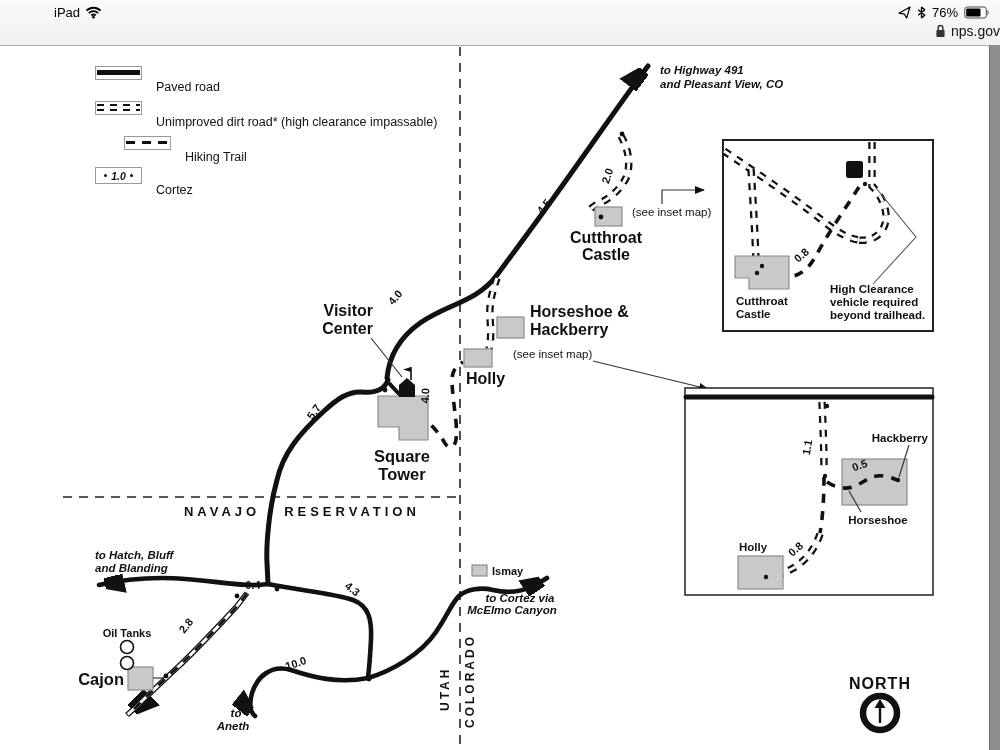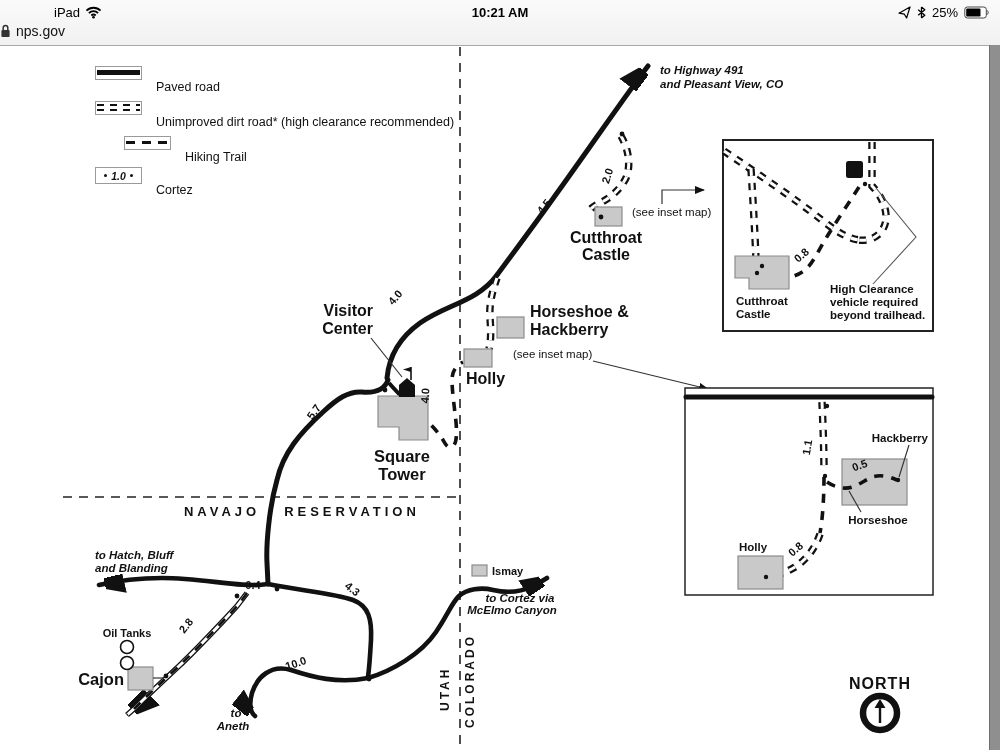--- a/index.html
+++ b/index.html
@@ -7,21 +7,21 @@
        font-family:"Liberation Sans",sans-serif;}
   
   .statusbar{position:absolute;top:0;left:0;width:1000px;height:45px;
     background:linear-gradient(#fafafa,#f1f1f1);border-bottom:1px solid #a8a8a8;z-index:5;}
   .sb-left{position:absolute;left:10px;top:5px;display:flex;align-items:center;gap:5px;margin-left:44px;}
   .sb-device{font-size:13px;color:#000;}
   .sb-time{position:absolute;top:5px;left:0;width:100%;text-align:center;
     font-size:13px;font-weight:bold;color:#000;}
   .sb-right{position:absolute;right:10px;top:5px;display:flex;align-items:center;gap:6px;}
   .sb-batt-pct{font-size:13px;color:#000;}
-  .sb-url{position:absolute;top:23px;left:0;width:100%;display:flex;justify-content:flex-start;
+  .sb-url{position:absolute;top:23px;left:0;width:100%;display:flex;justify-content:flex-end;
     align-items:center;gap:5px;font-size:14px;color:#111;}
   
   .legend{position:absolute;left:95px;top:64px;z-index:3;}
   .leg-row{display:flex;align-items:center;gap:14px;height:17px;margin-bottom:18px;}
   .leg-row.r4{margin-bottom:16px;padding-left:29px;}
   .swatch{width:47px;height:14px;border:1px solid #9a9a9a;background:#fff;box-sizing:border-box;
     display:flex;flex-direction:column;justify-content:center;}
   .sw-paved{height:5px;background:#111;margin:0 1px;}
   .sw-thin{height:2px;background:#111;margin:0 1px;}
   .sw-cdash{height:3px;margin:1.5px 1px;background:repeating-linear-gradient(90deg,#111 0 8px,transparent 8px 15px);}
@@ -68,29 +68,28 @@
 <div class="statusbar">
   <div class="sb-left">
     <span class="sb-device">iPad</span>
     <svg width="17" height="13" viewBox="0 0 17 13">
       <path d="M1.5,4.6 A10,10 0 0 1 15.5,4.6" stroke="#000" stroke-width="1.8" fill="none"></path>
       <path d="M3.9,7.1 A6.5,6.5 0 0 1 13.1,7.1" stroke="#000" stroke-width="1.8" fill="none"></path>
       <path d="M6.3,9.5 A3.2,3.2 0 0 1 10.7,9.5" stroke="#000" stroke-width="1.8" fill="none"></path>
       <circle cx="8.5" cy="11.2" r="1.3" fill="#000"></circle>
     </svg>
   </div>
-  <div class="sb-time">10:21 AM</div>
   <div class="sb-right">
     <svg width="13" height="13" viewBox="0 0 13 13">
       <path d="M1,7.2 L12,1 L8.6,12 L6.4,8.2 Z" stroke="#000" stroke-width="1.2" fill="none" stroke-linejoin="round"></path>
     </svg>
     <svg width="9" height="13" viewBox="0 0 9 13">
       <path d="M4.5,1 L4.5,12 M4.5,1 L7.8,3.8 L1.2,9.2 M4.5,12 L7.8,9.2 L1.2,3.8" stroke="#000" stroke-width="1.3" fill="none" stroke-linejoin="round"></path>
     </svg>
-    <span class="sb-batt-pct">25%</span>
+    <span class="sb-batt-pct">76%</span>
     <svg width="26" height="13" viewBox="0 0 26 13">
       <rect x="0.8" y="1" width="21.5" height="11" rx="2.5" stroke="#444" stroke-width="1" fill="#fff"></rect>
       <rect x="2.2" y="2.4" width="14.3" height="8.2" rx="1.2" fill="#000"></rect>
       <path d="M23.4,4.5 a3,3 0 0 1 0,4" stroke="#444" stroke-width="1" fill="none"></path>
     </svg>
   </div>
   <div class="sb-url">
     <svg width="11" height="14" viewBox="0 0 11 14">
       <rect x="1.4" y="6" width="8.2" height="7" rx="1" fill="#333"></rect>
       <path d="M3.2,6 V3.8 a2.3,2.3 0 0 1 4.6,0 V6" stroke="#333" stroke-width="1.5" fill="none"></path>
@@ -104,21 +103,21 @@
     <div class="swatch">
         <div class="sw-paved"></div>
       </div>
     <span class="leg-label">Paved road</span>
   </div>
   <div class="leg-row">
     <div class="swatch">
       <div class="sw-dash"></div>
         <div class="sw-dash"></div>
     </div>
-    <span class="leg-label">Unimproved dirt road* (high clearance recommended)</span>
+    <span class="leg-label">Unimproved dirt road* (high clearance impassable)</span>
   </div>
   <div class="leg-row r4">
     <div class="swatch">
         <div class="sw-hike"></div>
       </div>
     <span class="leg-label">Hiking Trail</span>
   </div>
   <div class="leg-row">
     <div class="sw-mile">
       <span class="mdot"></span>

